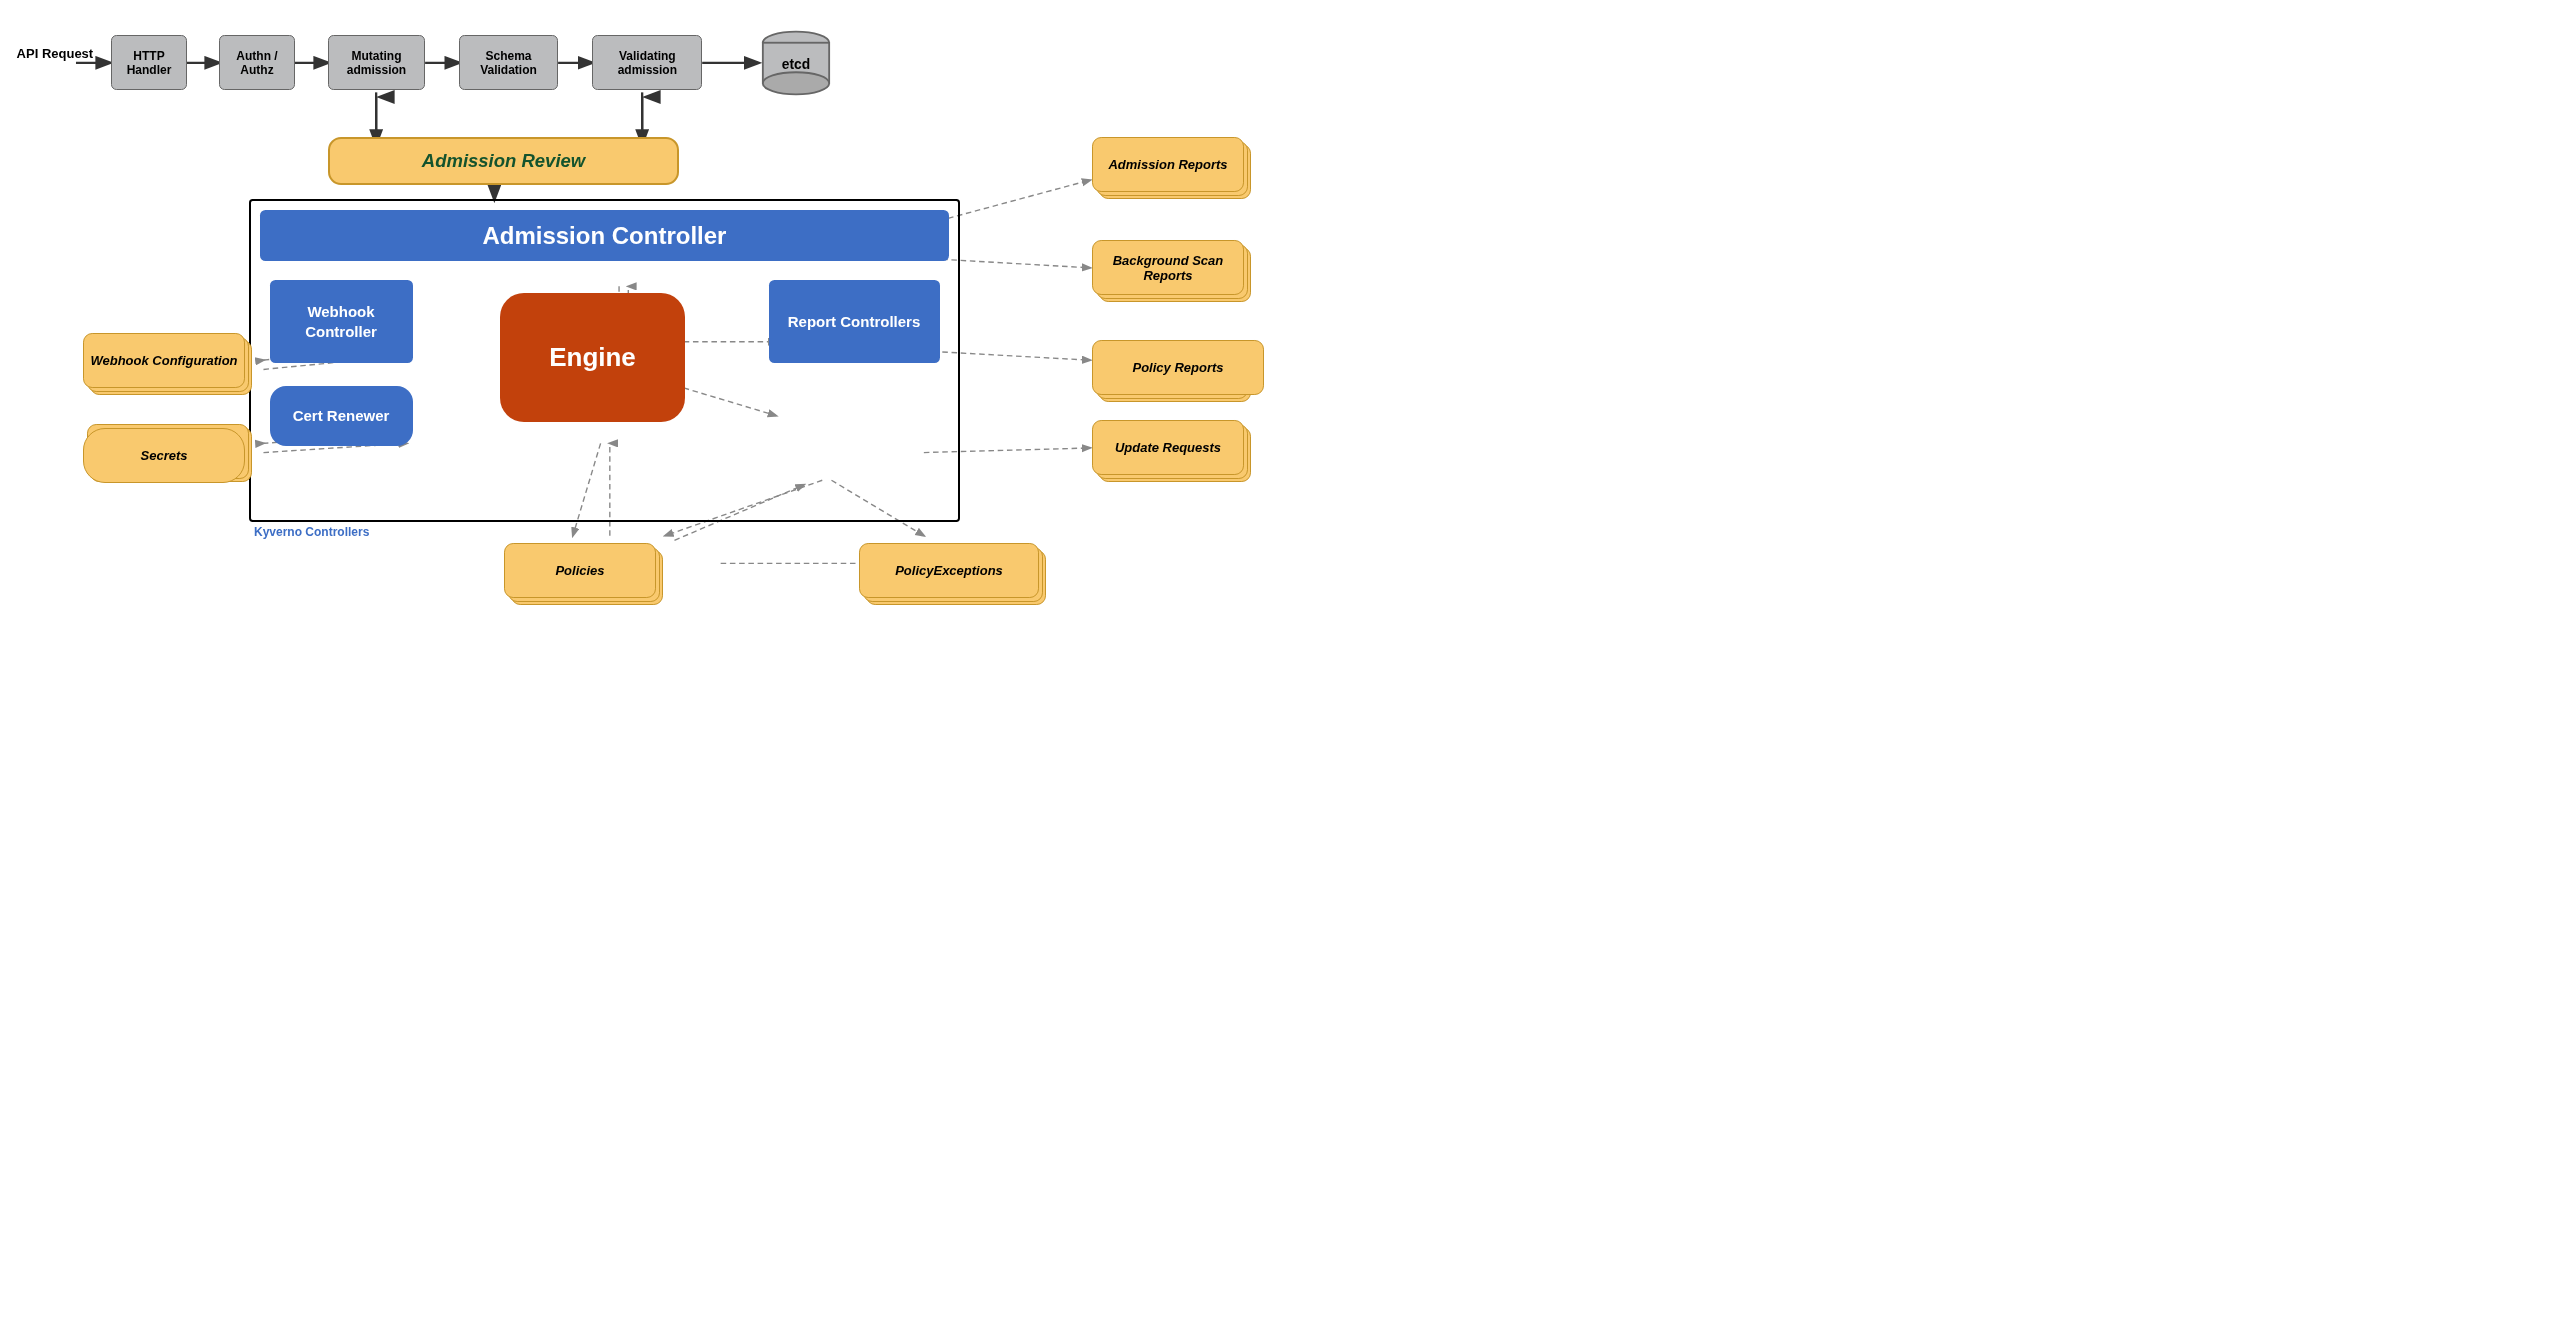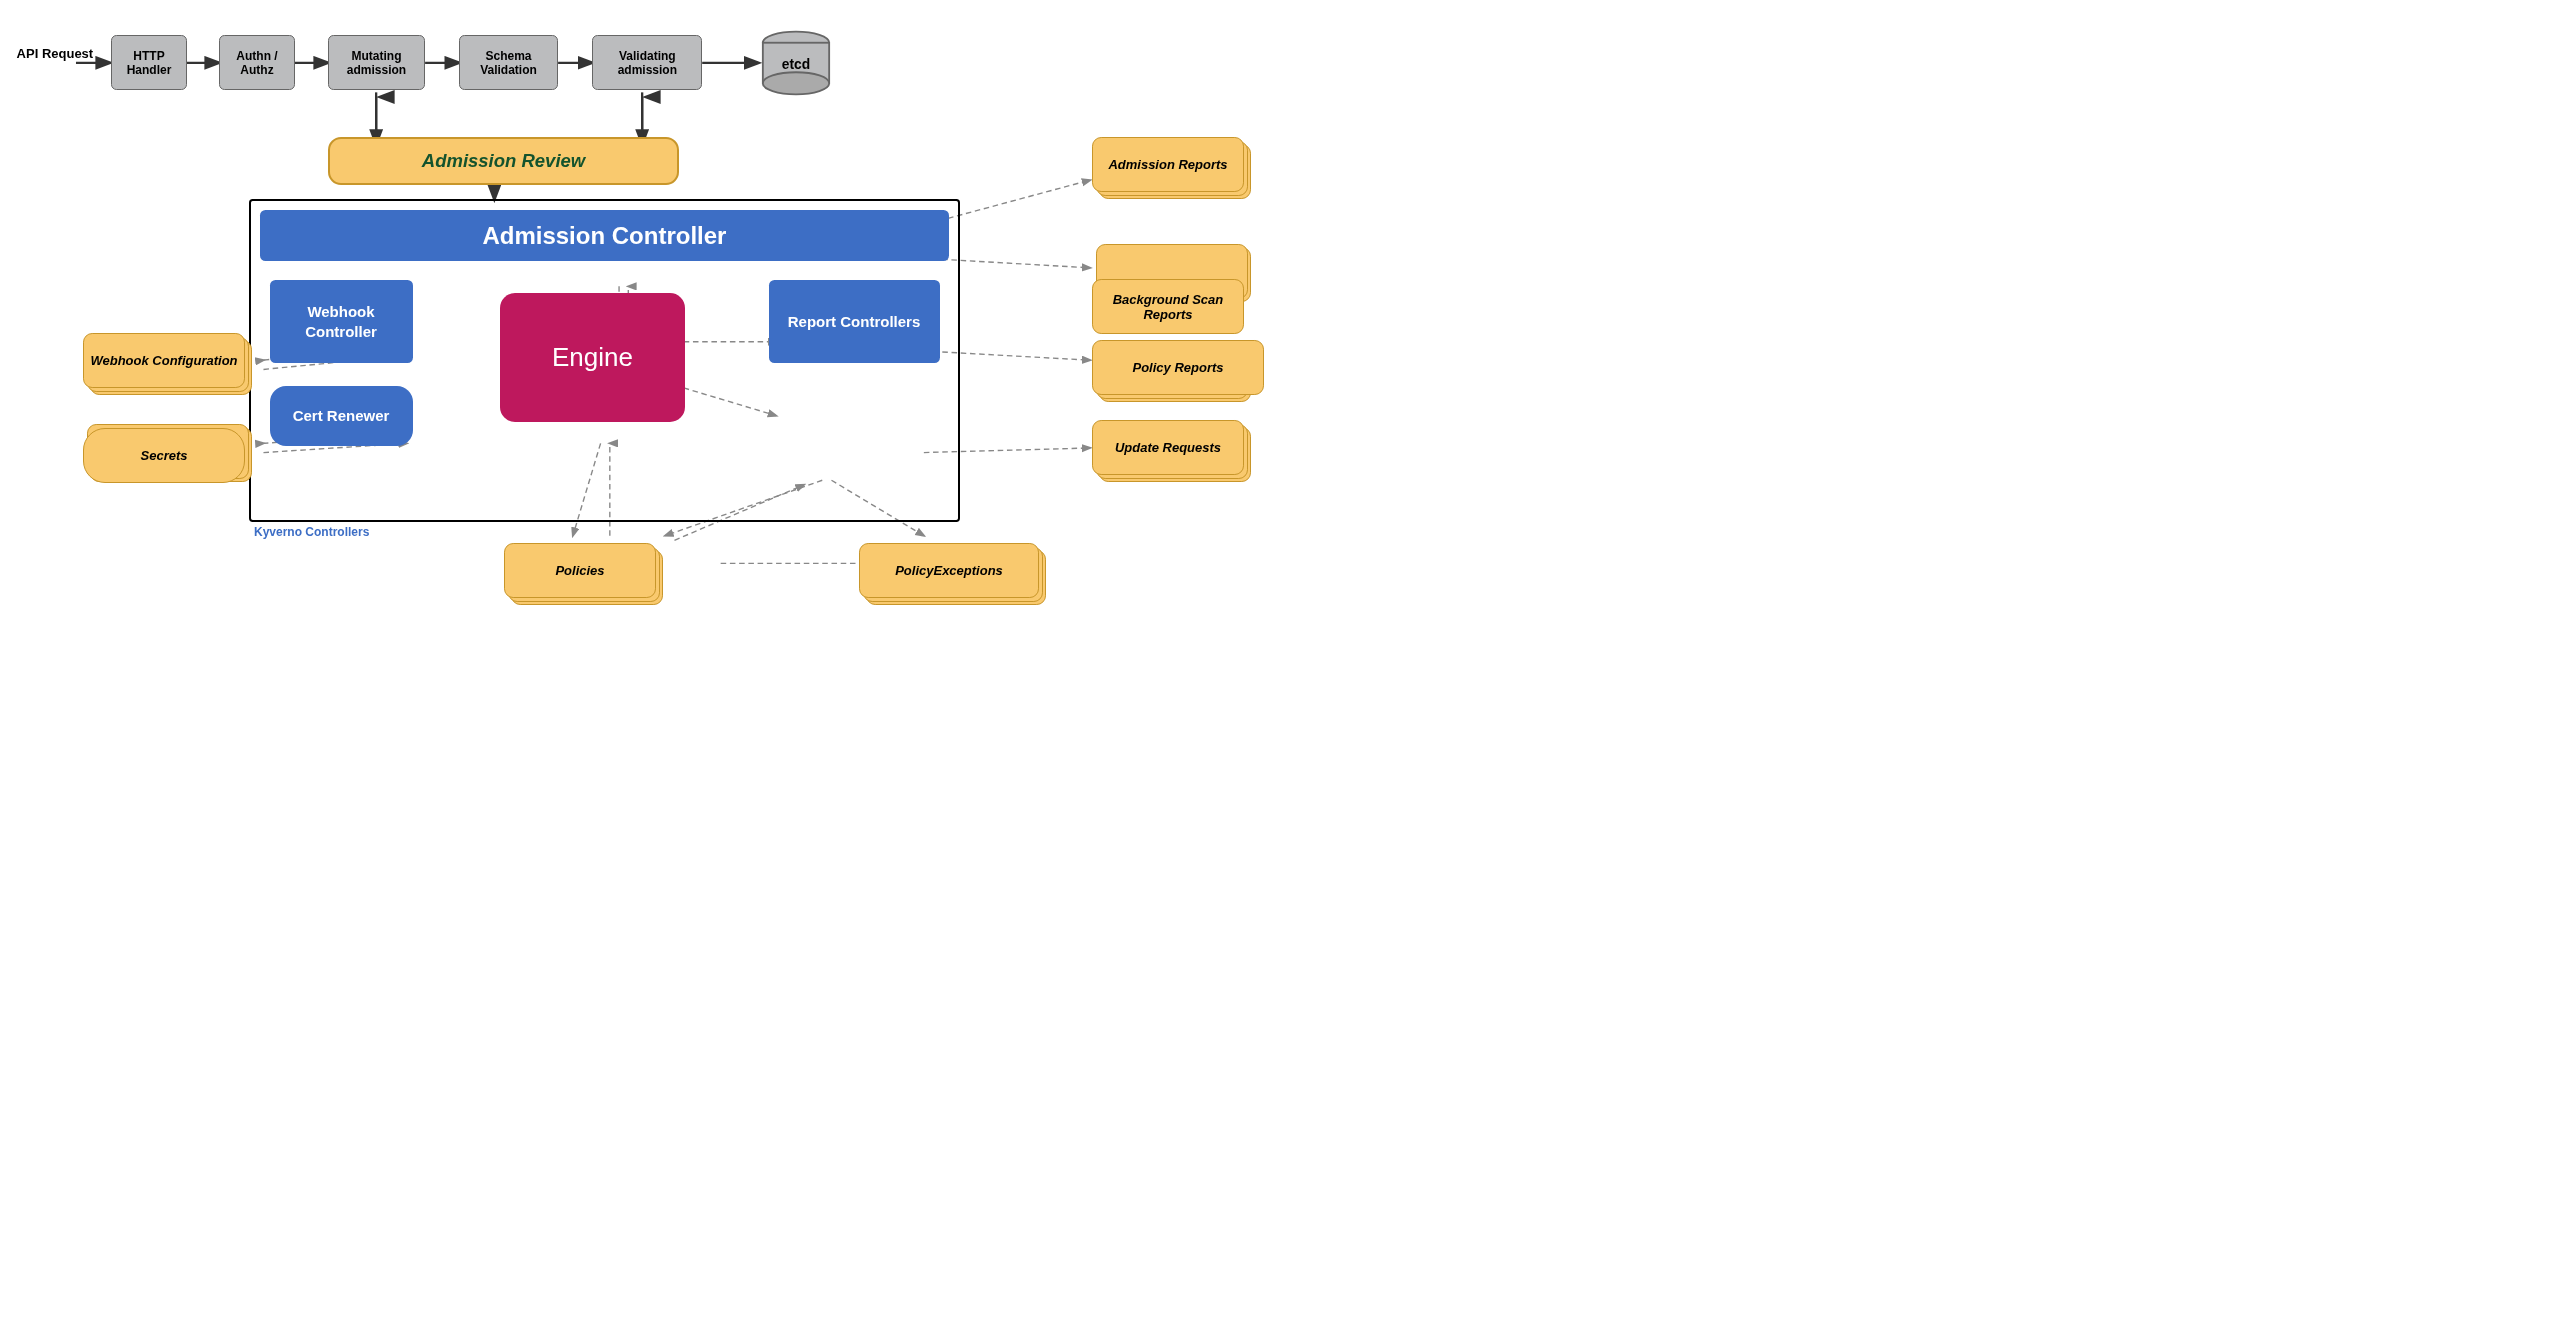--- a/index.html
+++ b/index.html
@@ -81,27 +81,27 @@
       text-align: center;
       color: #fff;
       font-weight: bold;
       font-size: 15px;
       line-height: 1.3;
     }
 
     
     .engine-box {
       position: absolute;
-      background: #be185d;
-      border-radius: 15px;
+      background: #c2410c;
+      border-radius: 24px;
       display: flex;
       align-items: center;
       justify-content: center;
       color: #fff;
-      font-weight: normal;
+      font-weight: bold;
       font-size: 26px;
     }
 
     
     .yellow-box {
       position: absolute;
       background: #f9c96e;
       border: 1.8px solid #c8962a;
       border-radius: 9.2px;
       display: flex;
@@ -312,21 +312,21 @@
     <div class="shadow" style="left:3.7px; top:3.7px; width:152px; height:55px; z-index:2;"></div>
     <div class="yellow-box" style="left:0; top:0; width:152px; height:55px; z-index:3; position:absolute;">
       <em>Admission
 Reports</em>
     </div>
   </div>
 
   <div class="yellow-box-stack" style="left:1092px; top:240px; width:152px; height:69px;">
     <div class="shadow" style="left:7.4px; top:7.4px; width:152px; height:55px; z-index:1;"></div>
     <div class="shadow" style="left:3.7px; top:3.7px; width:152px; height:55px; z-index:2;"></div>
-    <div class="yellow-box" style="left:0; top:0; width:152px; height:55px; z-index:3; position:absolute;margin-top:39px;">
+    <div class="yellow-box" style="left:0; top:0; width:152px; height:55px; z-index:3; position:absolute;">
       <em>Background
 Scan Reports</em>
     </div>
   </div>
 
   <div class="yellow-box-stack" style="left:1092px; top:340px; width:152px; height:69px;">
     <div class="shadow" style="left:7.4px; top:7.4px; width:152px; height:55px; z-index:1;"></div>
     <div class="shadow" style="left:3.7px; top:3.7px; width:152px; height:55px; z-index:2;"></div>
     <div class="yellow-box" style="left:0; top:0; width:172px; height:55px; z-index:3; position:absolute;">
       <em>Policy

